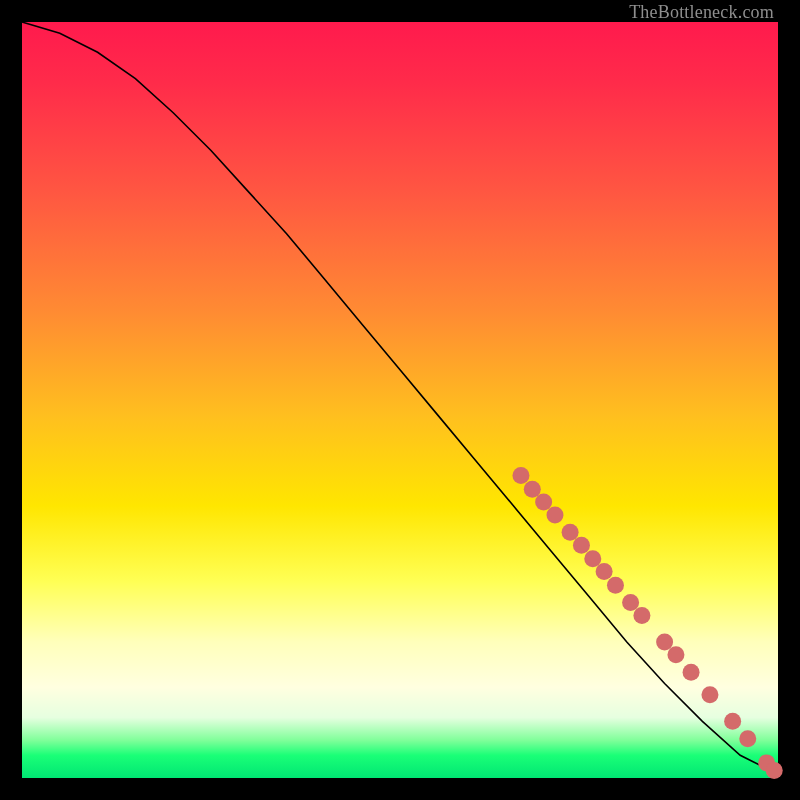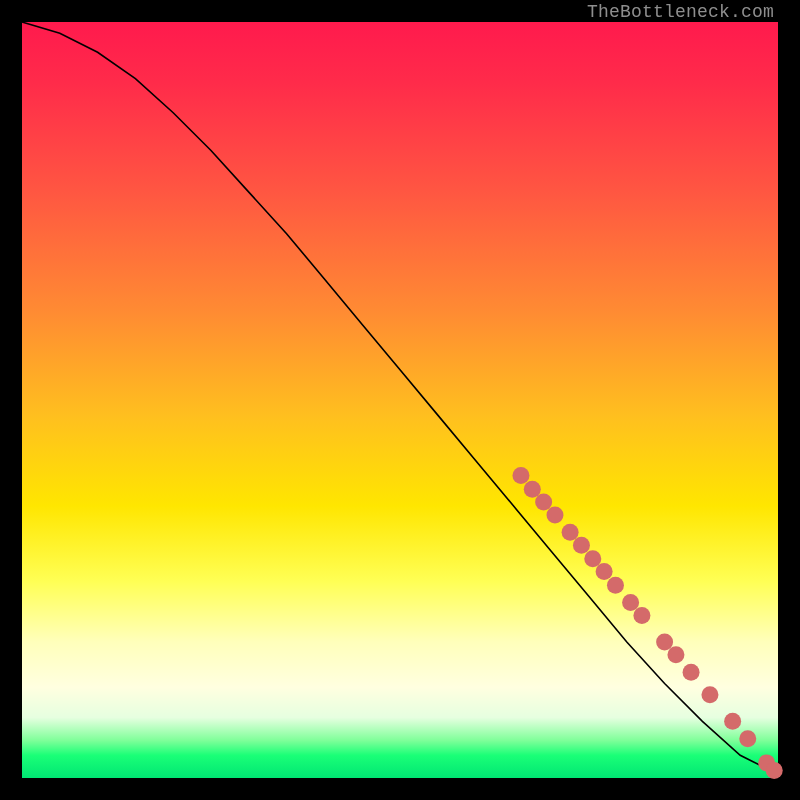--- a/index.html
+++ b/index.html
@@ -31,21 +31,21 @@
       #e6ffe0 92%,
       #80ff9a 95%,
       #1aff77 97%,
       #00e673 100%
     );
   }
   .attrib {
     position: absolute;
     top: 2px;
     right: 26px;
-    font-family: Liberation Mono, monospace;
+    font-family: Liberation Serif, serif;
     font-size: 18px;
     color: #8e8e8e;
     letter-spacing: 0.2px;
   }
   svg.overlay {
     position: absolute;
     left: 22px;
     top: 22px;
     width: 756px;
     height: 756px;

